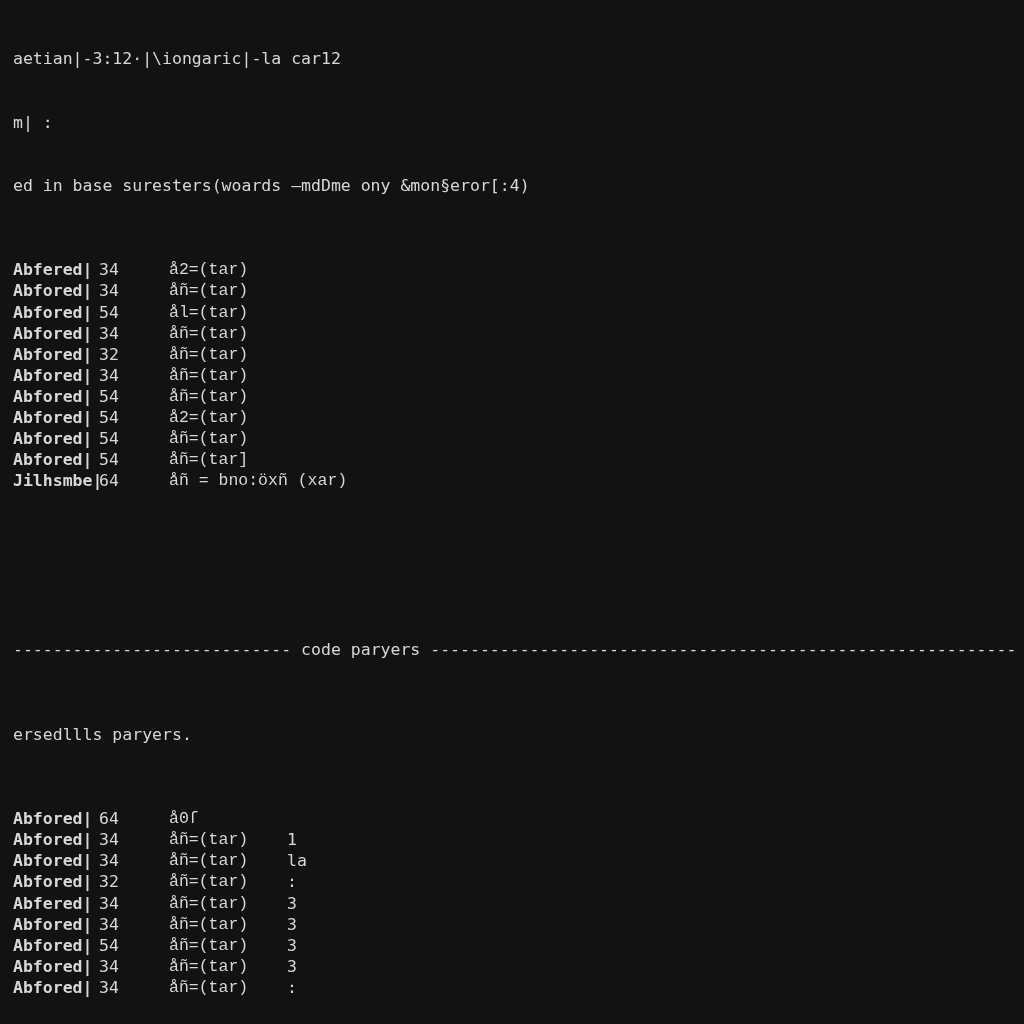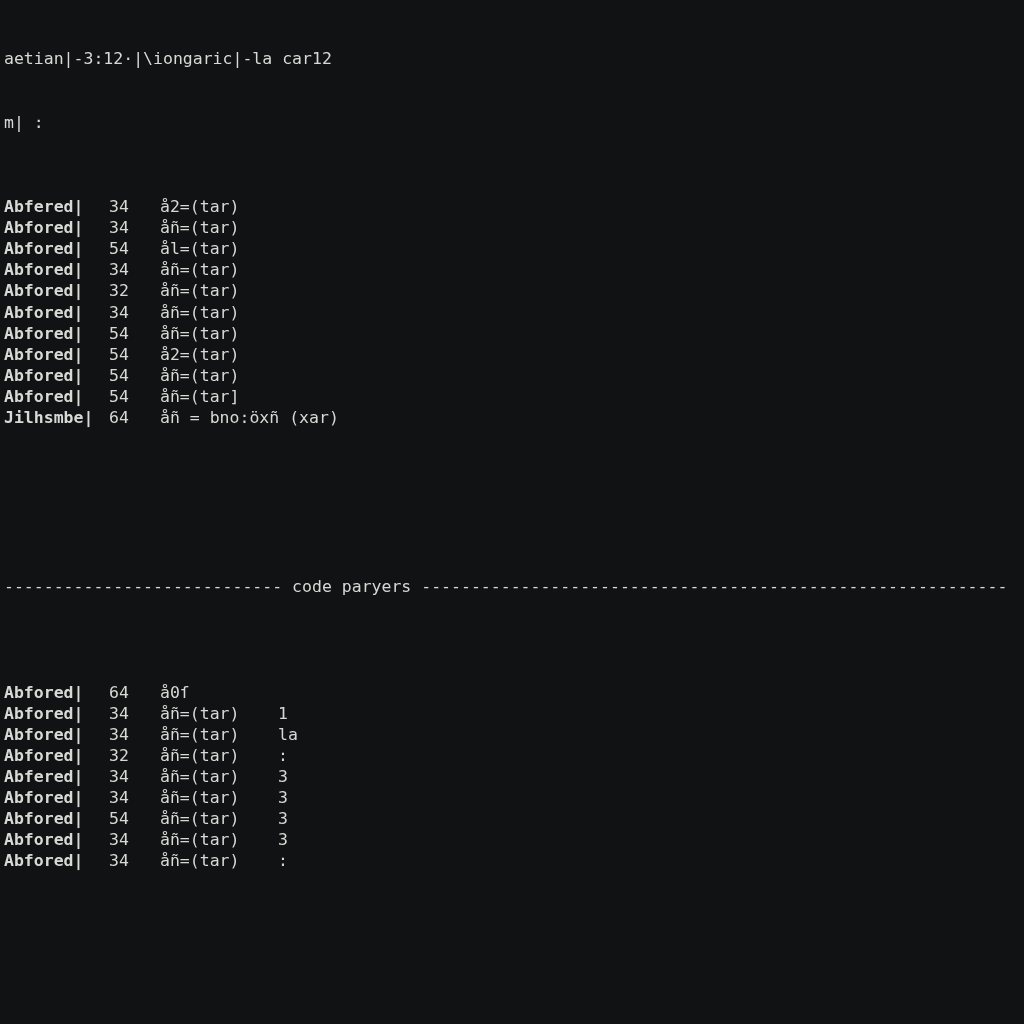--- a/index.html
+++ b/index.html
@@ -14,46 +14,48 @@
     line-height: 1.28;
     overflow: hidden;
   }
   #screen {
     padding: 6px 0 0 0;
     white-space: pre;
   }
   .row {
     display: flex;
     flex-direction: row;
-    padding-left: 4px;
+    padding-left: 13px;
   }
   .cell {
     display: inline-block;
   }
   .c-label { width: 86px; font-weight: bold; }
-  .c-num1  { width: 58px; text-align: center; padding-right: 12px; }
-  .c-eq    { width: 112px; }
+  .c-num1  { width: 58px; text-align: left; padding-right: 12px; }
+  .c-eq    { width: 112px; font-family: Liberation Mono, monospace; }
   .c-extra { padding-left: 6px; }
   .divider-line {
     letter-spacing: 0px;
   }
 </style>
 </head>
 <body>
 
 <div id="screen">
   <div class="row"><span>aetian|-3:12·|\iongaric|-la car12</span></div>
   <div class="row"><span>m| :</span></div>
+  <div class="row"><span>ed in base suresters(woards —mdDme ony &amp;mon§eror[:4)</span></div>
 
   <div id="block1"><div class="row"><span class="cell c-label">Abfered|</span><span class="cell c-num1">34</span><span class="cell c-eq">å2=(tar)</span></div><div class="row"><span class="cell c-label">Abfored|</span><span class="cell c-num1">34</span><span class="cell c-eq">åñ=(tar)</span></div><div class="row"><span class="cell c-label">Abfored|</span><span class="cell c-num1">54</span><span class="cell c-eq">ål=(tar)</span></div><div class="row"><span class="cell c-label">Abfored|</span><span class="cell c-num1">34</span><span class="cell c-eq">åñ=(tar)</span></div><div class="row"><span class="cell c-label">Abfored|</span><span class="cell c-num1">32</span><span class="cell c-eq">åñ=(tar)</span></div><div class="row"><span class="cell c-label">Abfored|</span><span class="cell c-num1">34</span><span class="cell c-eq">åñ=(tar)</span></div><div class="row"><span class="cell c-label">Abfored|</span><span class="cell c-num1">54</span><span class="cell c-eq">åñ=(tar)</span></div><div class="row"><span class="cell c-label">Abfored|</span><span class="cell c-num1">54</span><span class="cell c-eq">å2=(tar)</span></div><div class="row"><span class="cell c-label">Abfored|</span><span class="cell c-num1">54</span><span class="cell c-eq">åñ=(tar)</span></div><div class="row"><span class="cell c-label">Abfored|</span><span class="cell c-num1">54</span><span class="cell c-eq">åñ=(tar]</span></div><div class="row"><span class="cell c-label">Jilhsmbe|</span><span class="cell c-num1">64</span><span class="cell c-eq">åñ = bno:öxñ (xar)</span></div></div>
 
   <div class="row">&nbsp;</div>
 
   <div class="row divider-line"><span>----------------------------</span><span> code paryers </span><span>-----------------------------------------------------------</span></div>
 
+  <div class="row"><span>ersedllls paryers.</span></div>
 
   <div id="block2"><div class="row"><span class="cell c-label">Abfored|</span><span class="cell c-num1">64</span><span class="cell c-eq">å0ſ</span><span class="cell c-extra"></span></div><div class="row"><span class="cell c-label">Abfored|</span><span class="cell c-num1">34</span><span class="cell c-eq">åñ=(tar)</span><span class="cell c-extra">1</span></div><div class="row"><span class="cell c-label">Abfored|</span><span class="cell c-num1">34</span><span class="cell c-eq">åñ=(tar)</span><span class="cell c-extra">la</span></div><div class="row"><span class="cell c-label">Abfored|</span><span class="cell c-num1">32</span><span class="cell c-eq">åñ=(tar)</span><span class="cell c-extra">:</span></div><div class="row"><span class="cell c-label">Abfered|</span><span class="cell c-num1">34</span><span class="cell c-eq">åñ=(tar)</span><span class="cell c-extra">3</span></div><div class="row"><span class="cell c-label">Abfored|</span><span class="cell c-num1">34</span><span class="cell c-eq">åñ=(tar)</span><span class="cell c-extra">3</span></div><div class="row"><span class="cell c-label">Abfored|</span><span class="cell c-num1">54</span><span class="cell c-eq">åñ=(tar)</span><span class="cell c-extra">3</span></div><div class="row"><span class="cell c-label">Abfored|</span><span class="cell c-num1">34</span><span class="cell c-eq">åñ=(tar)</span><span class="cell c-extra">3</span></div><div class="row"><span class="cell c-label">Abfored|</span><span class="cell c-num1">34</span><span class="cell c-eq">åñ=(tar)</span><span class="cell c-extra">:</span></div></div>
 
   
 
   
 
   
 
   

